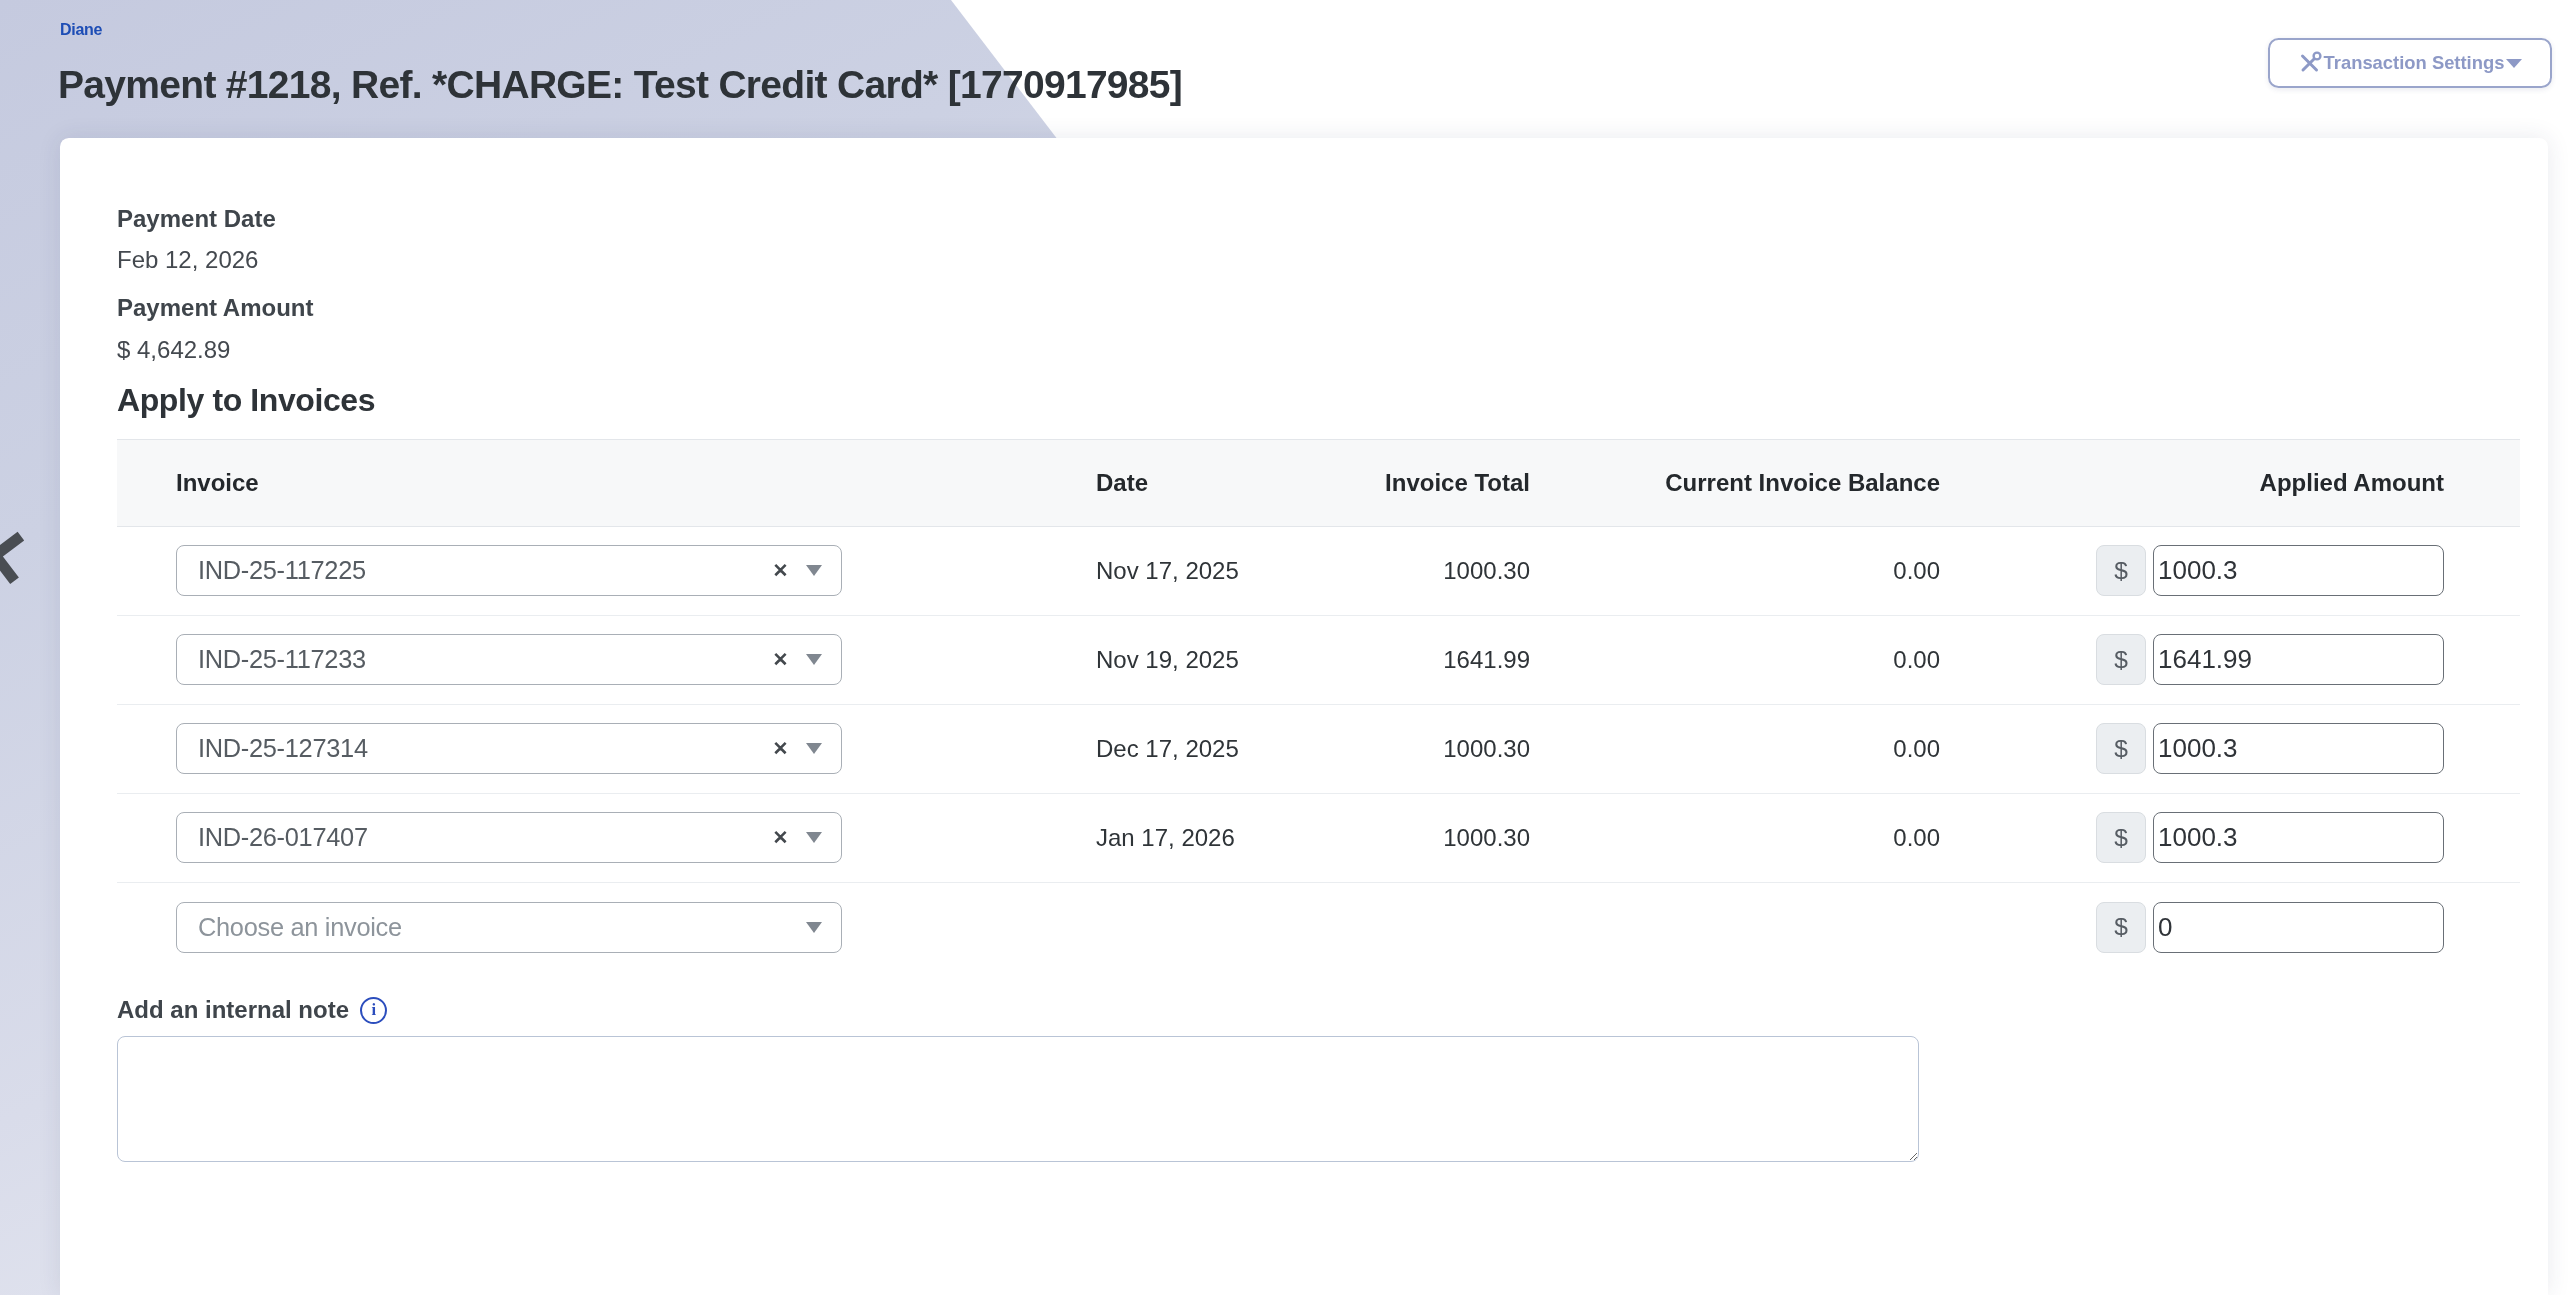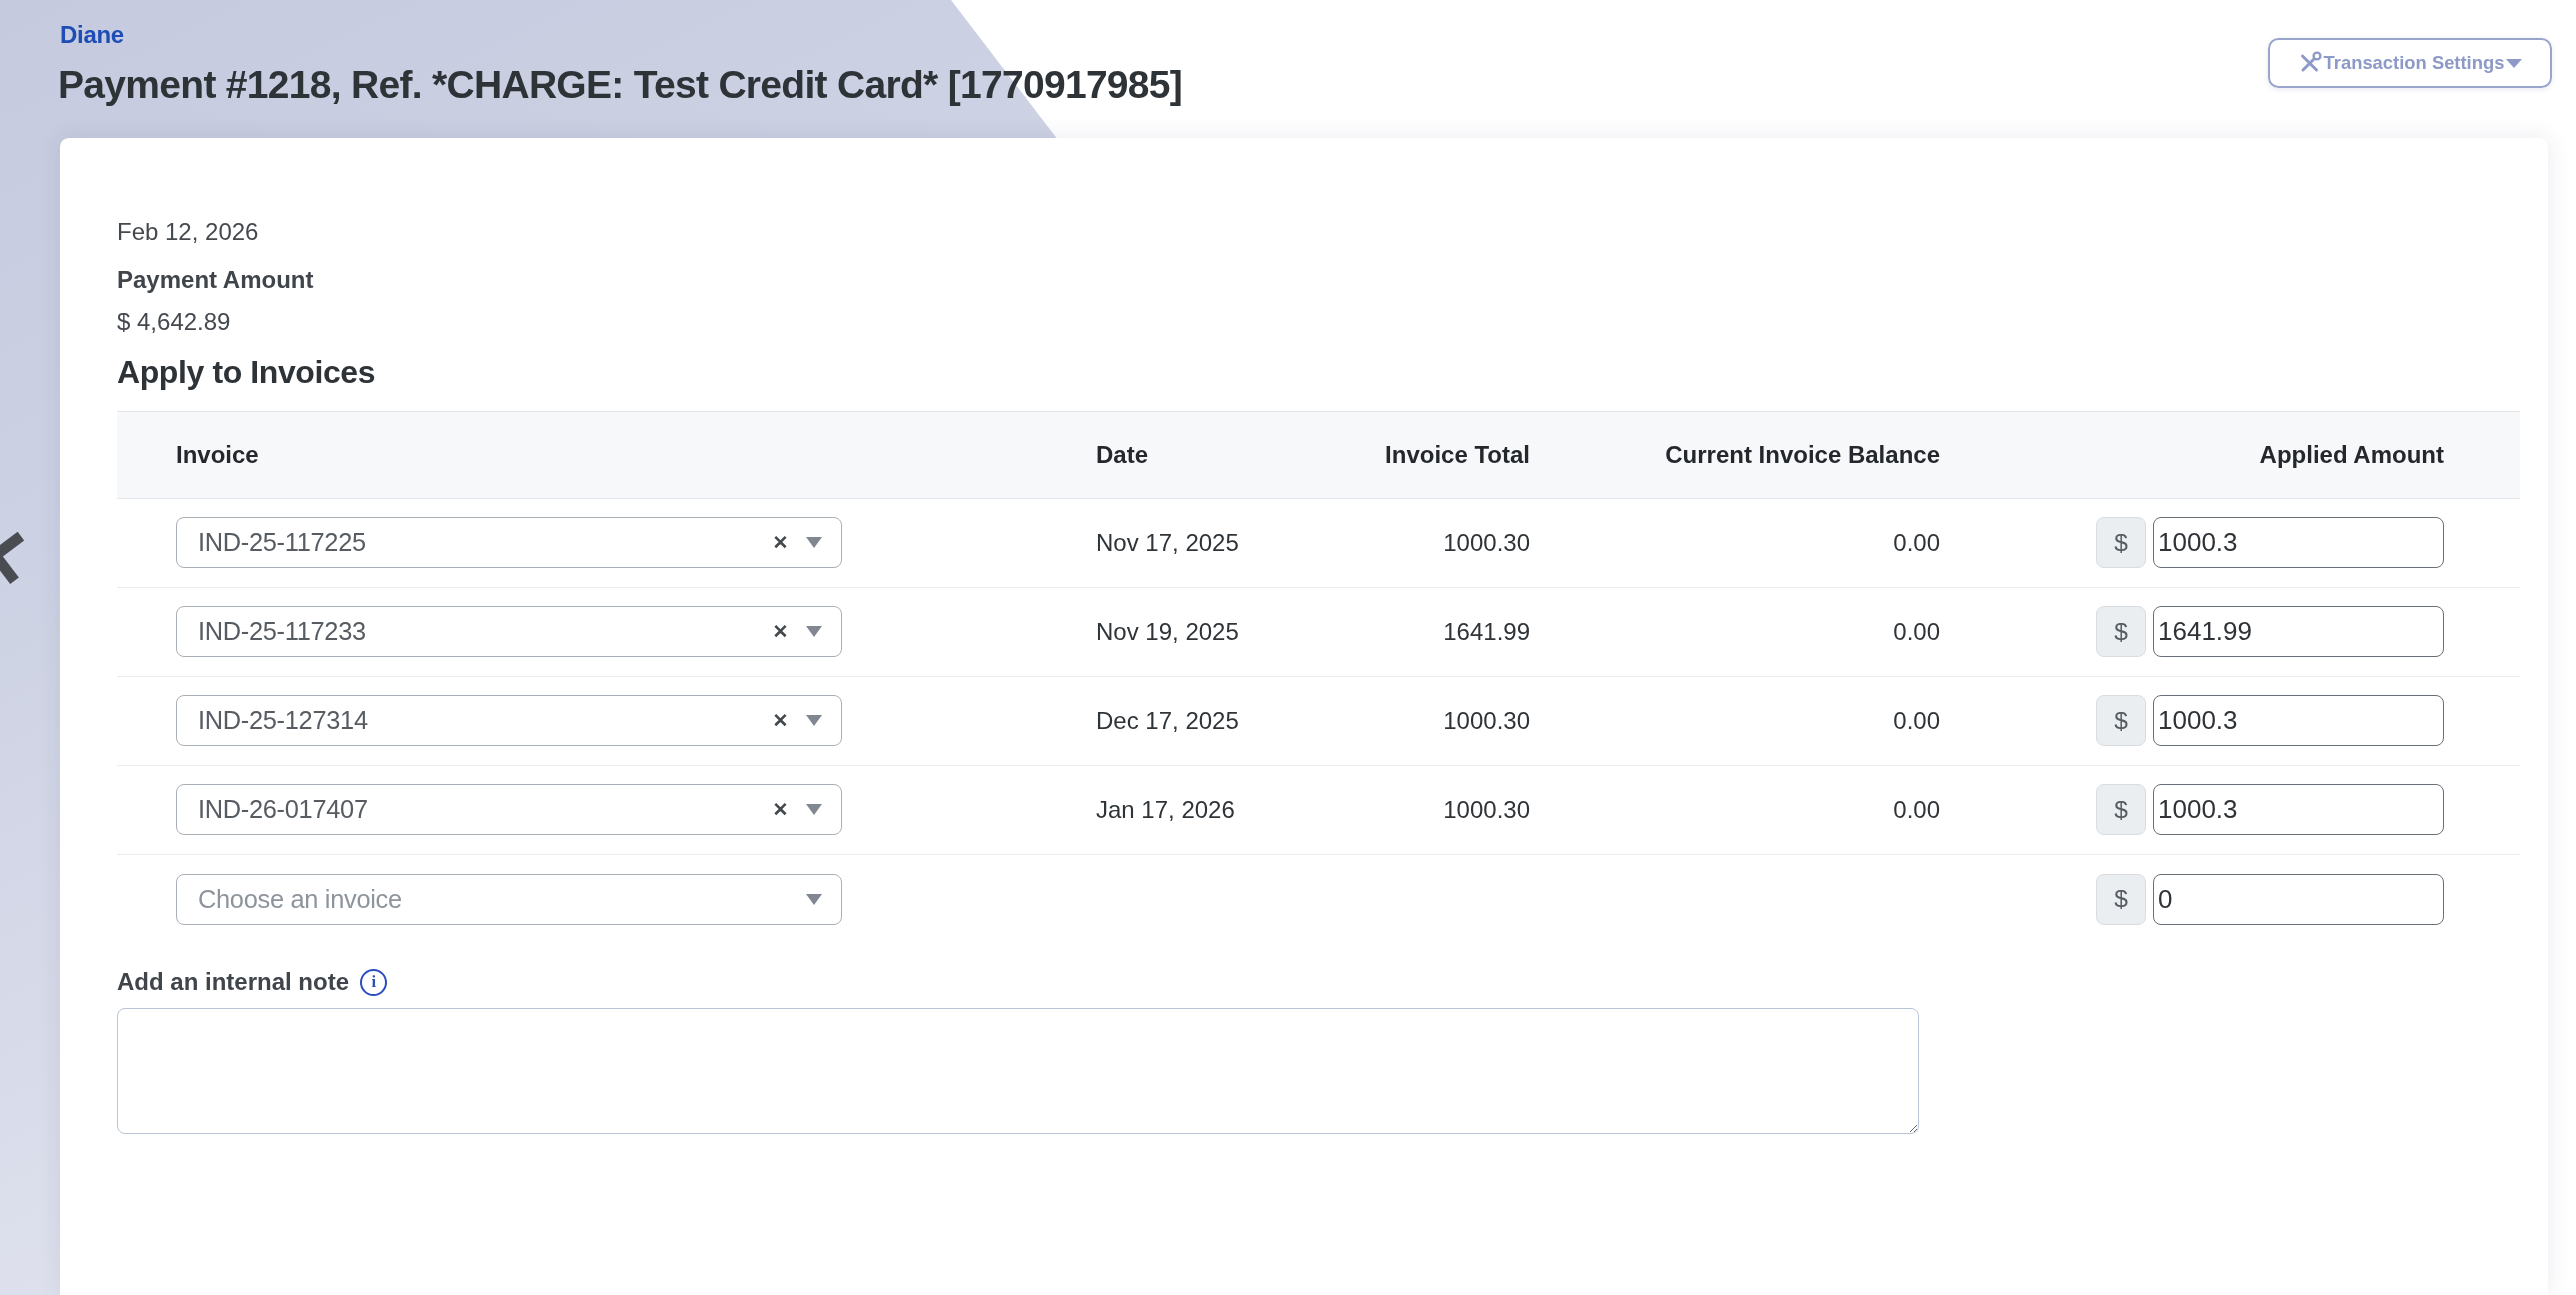--- a/index.html
+++ b/index.html
@@ -19,21 +19,21 @@
   }
   .bg-glyph {
     position:absolute; left:-40px; top:508px;
     font-size:84px; font-weight:bold; color:#494d52;
     transform:rotate(8deg);
   }
 
   
   .breadcrumb {
     position:absolute; left:60px; top:21px;
-    font-size:24px; font-weight:bold; color:#1d4db5;
+    font-size:16px; font-weight:bold; color:#1d4db5;
     text-decoration:none; letter-spacing:-0.3px;
   }
   .page-title {
     position:absolute; left:58px; top:63px;
     font-size:39px; color:#2e3338; letter-spacing:-0.7px;
     white-space:nowrap;
   }
   .settings-btn {
     position:absolute; left:2268px; top:38px;
     width:284px; height:50px;
@@ -177,20 +177,21 @@
       <circle cx="19" cy="5" r="3.4" stroke="#8d99c6" stroke-width="2.4" fill="#ffffff"></circle>
     </svg>
   </span>
   <span>Transaction Settings</span>
   <span class="caret-down"></span>
 </div>
 
 <div class="card">
 
   <div class="field-group">
+    <div class="field-label">Payment Date</div>
     <div class="field-value">Feb 12, 2026</div>
   </div>
 
   <div class="field-group">
     <div class="field-label">Payment Amount</div>
     <div class="field-value">$ 4,642.89</div>
   </div>
 
   <h2 class="section-heading">Apply to Invoices</h2>
 

